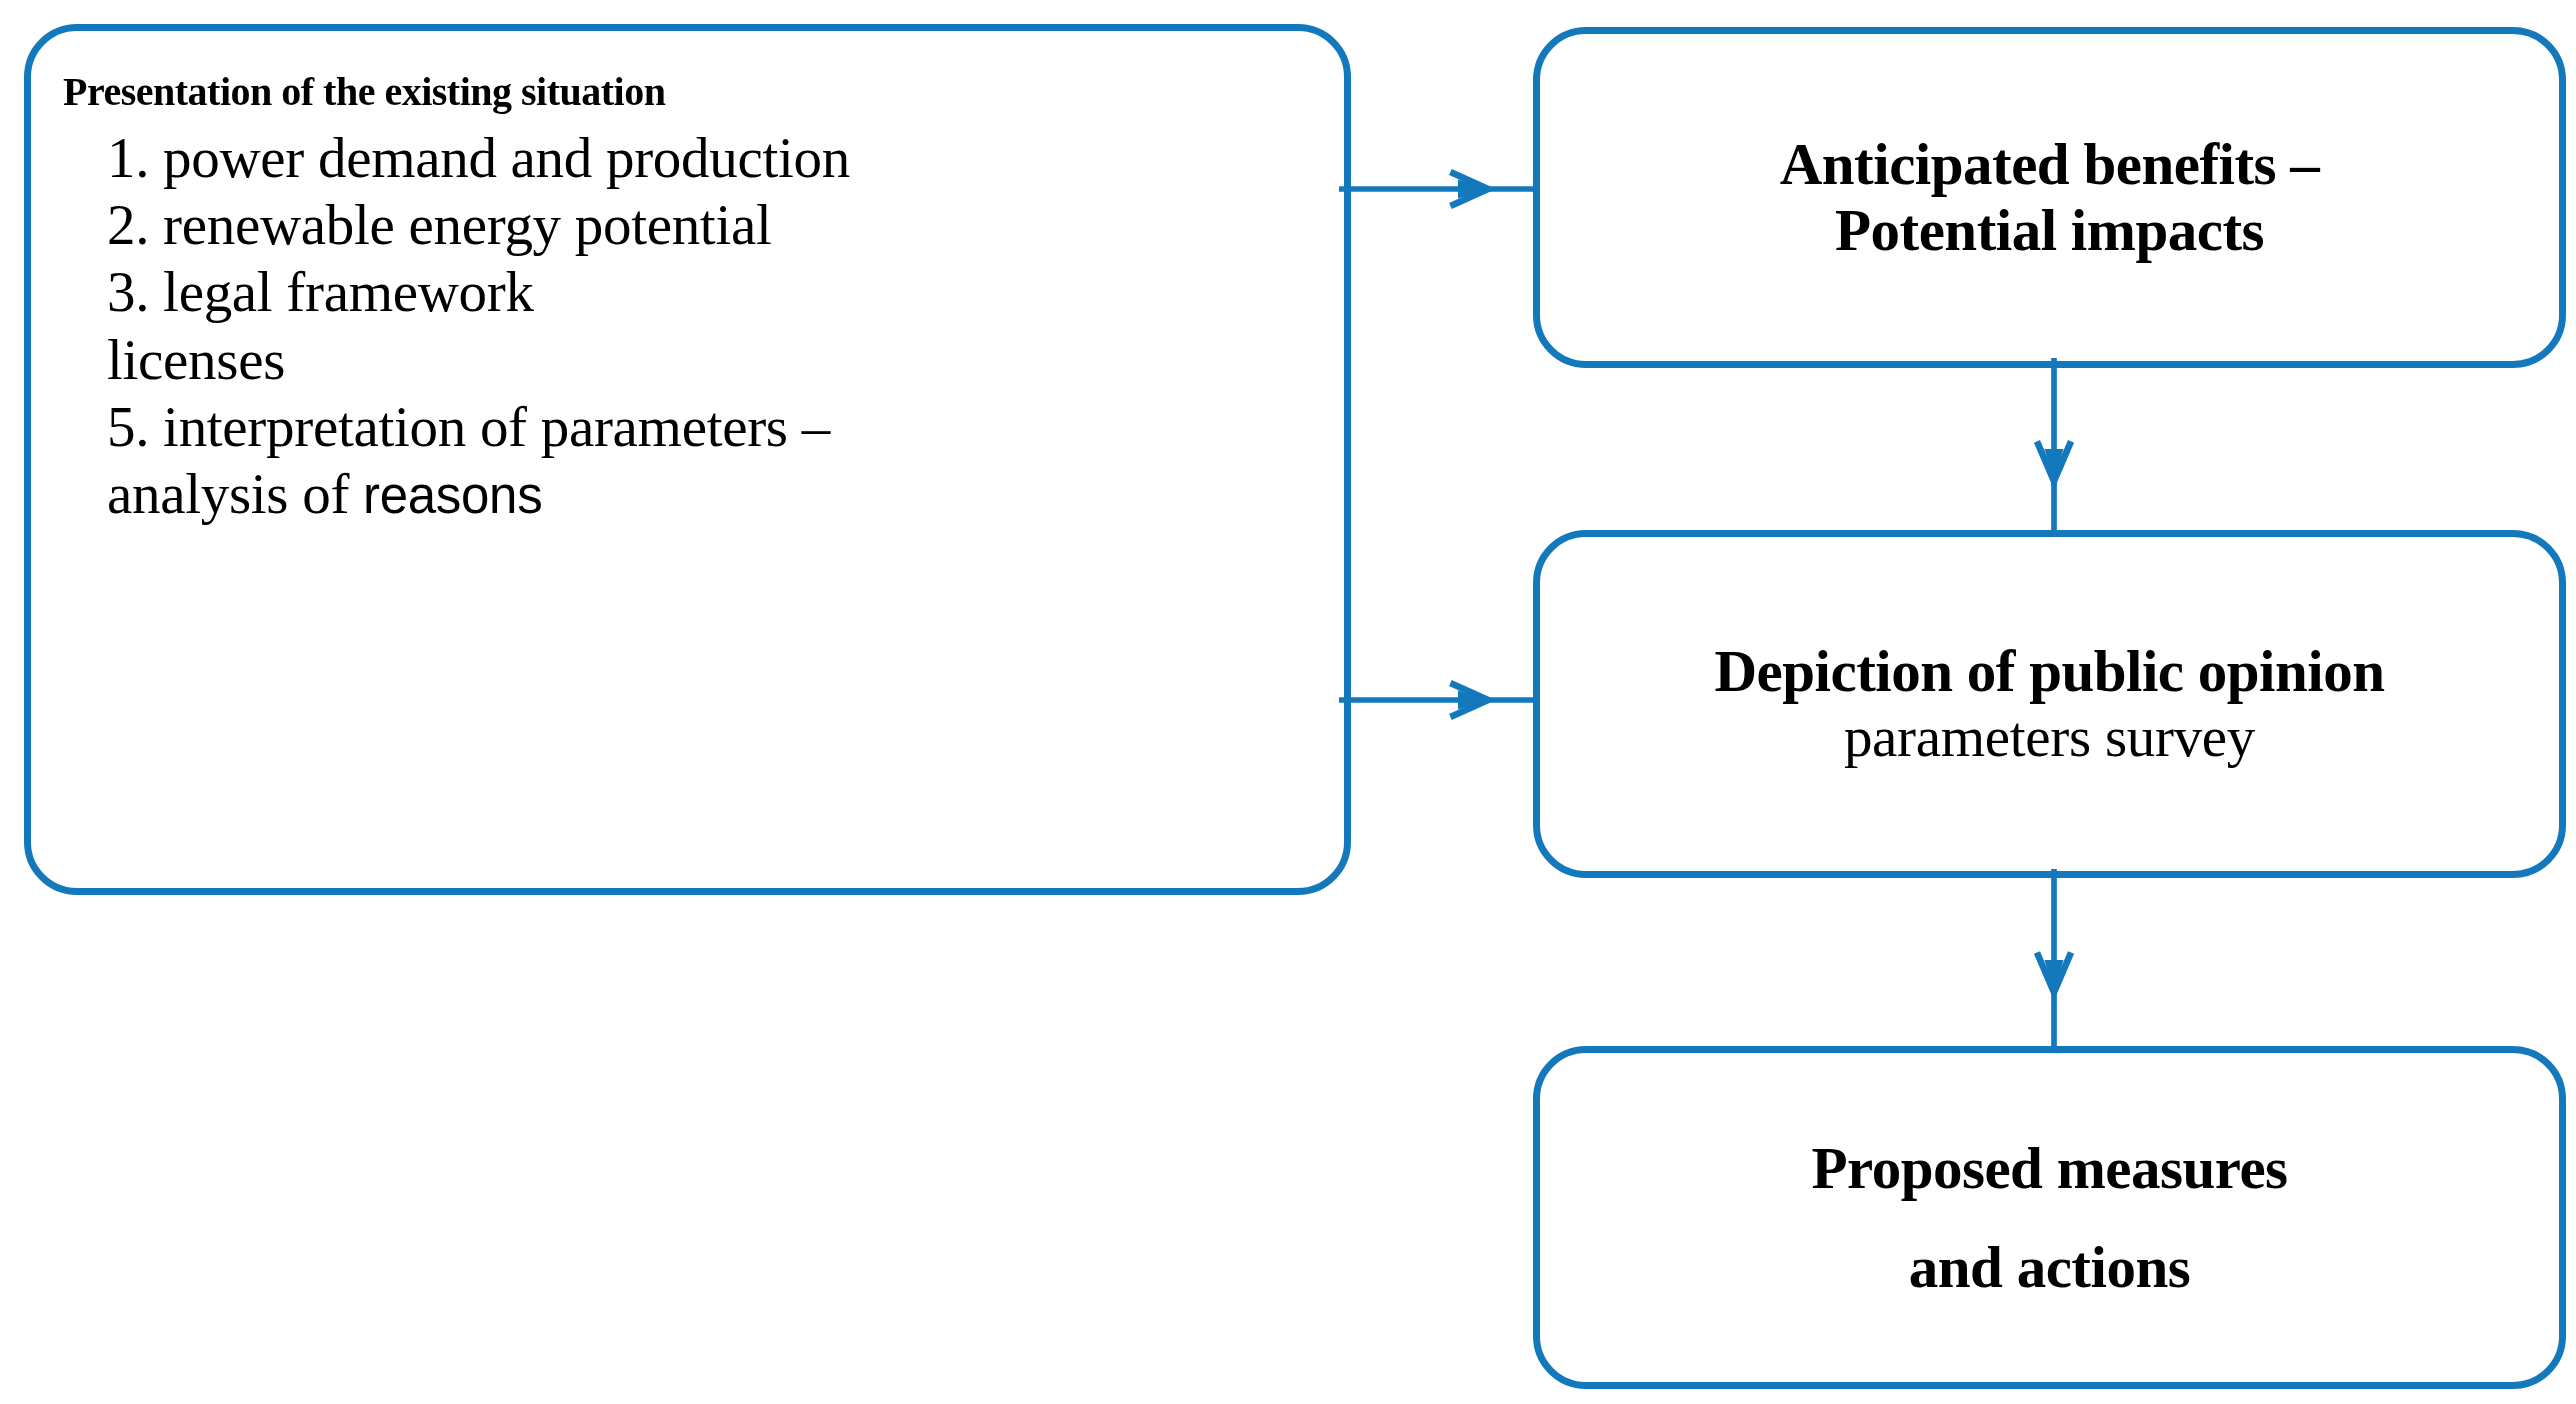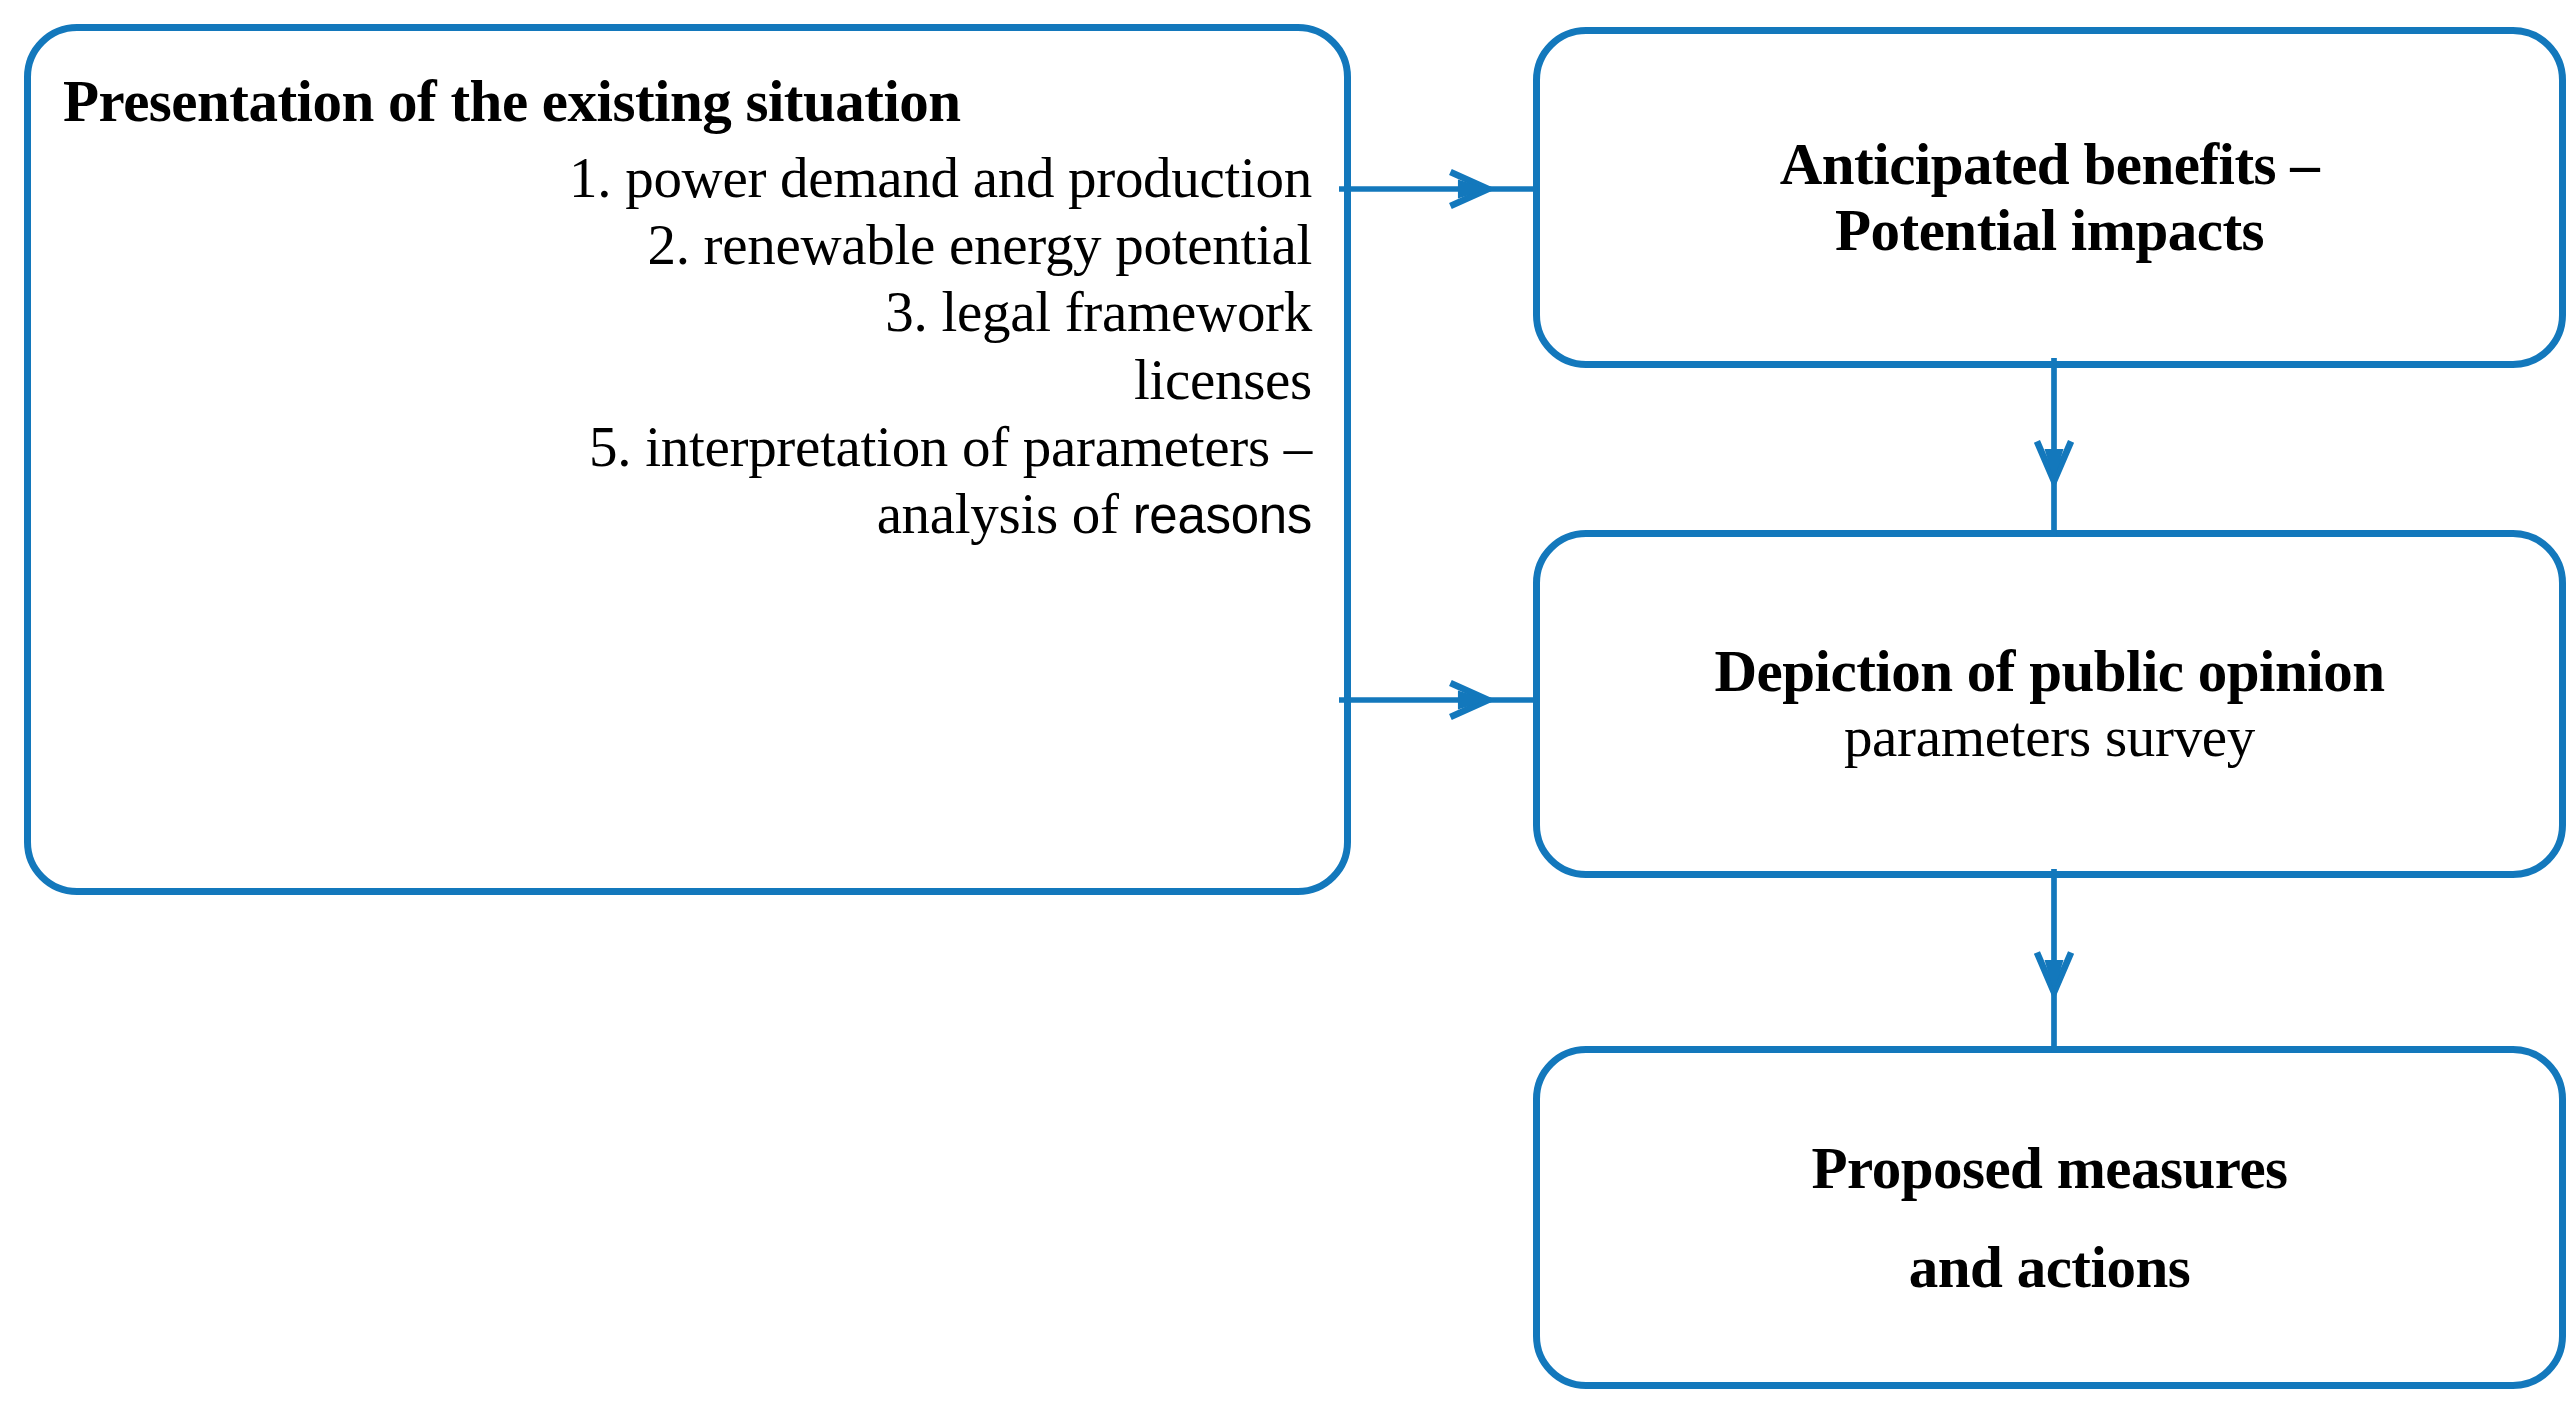--- a/index.html
+++ b/index.html
@@ -32,30 +32,29 @@
   
   #node-presentation {
     left: 24px;
     top: 24px;
     width: 1327px;
     height: 871px;
     justify-content: flex-start;
     padding: 40px 32px 0 32px;
   }
   #node-presentation .title {
-    font-size: 59px;
+    font-size: 40px;
     font-weight: bold;
     line-height: 1.04;
     letter-spacing: -0.5px;
     white-space: nowrap;
   }
   #node-presentation .steps {
     margin-top: 11.4px;
     padding-left: 44px;
-    text-align: right;
   }
   #node-presentation .step {
     font-size: 57px;
     font-weight: normal;
     line-height: 1.18;
     letter-spacing: -0.3px;
   }
   .sans-word {
     font-family: "Liberation Sans", "DejaVu Sans", sans-serif;
     font-size: 51px;

